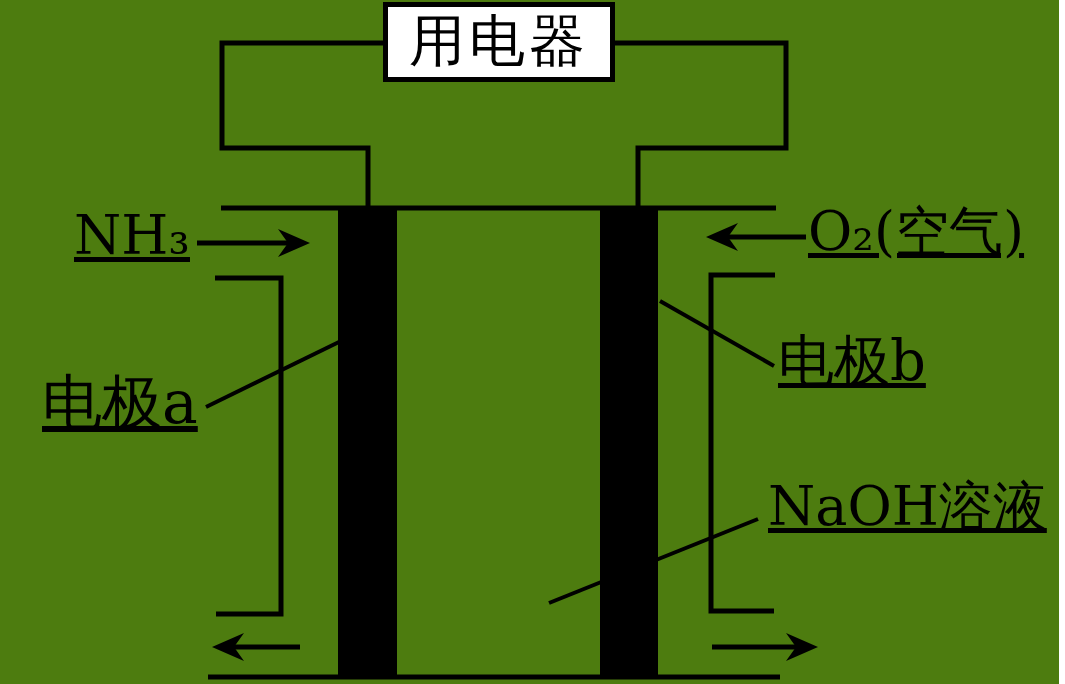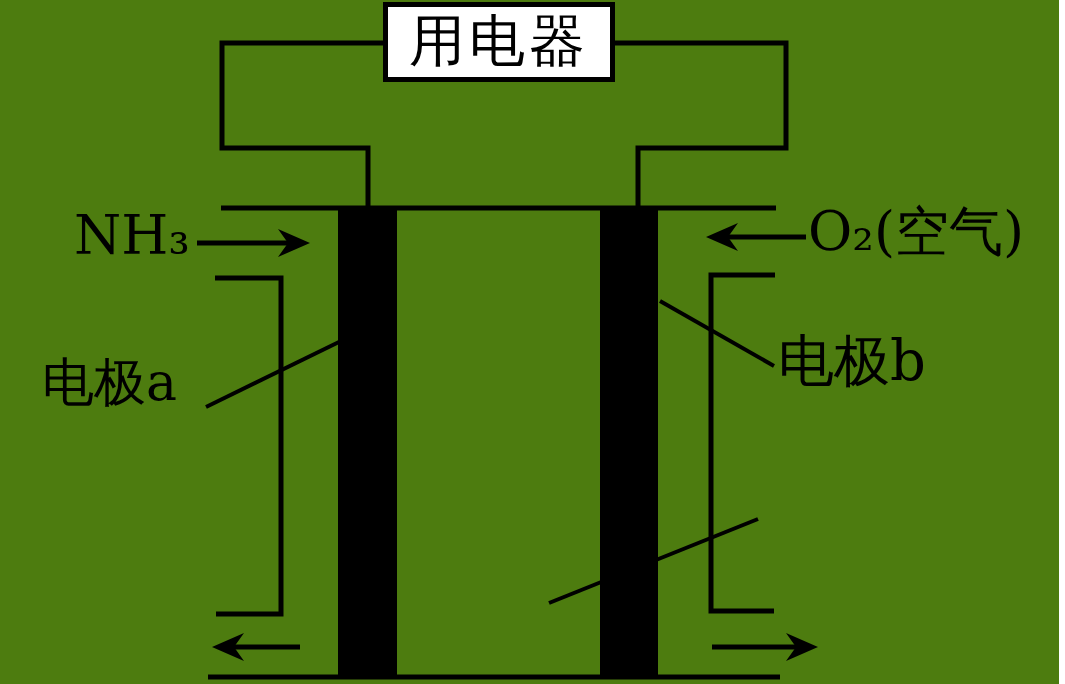--- a/index.html
+++ b/index.html
@@ -1,24 +1,24 @@
 <!DOCTYPE html>
 <html><head>
 <meta charset="utf-8">
 <style>
   html,body{margin:0;padding:0;background:#ffffff;}
   .canvas{
     position:relative;width:1059px;height:684px;background:#4d7c0f;
     font-family:"DejaVu Serif","Liberation Serif",serif;color:#000;overflow:hidden;
   }
   .diagram-svg{position:absolute;left:0;top:0;width:1065px;height:684px;}
-  .label{position:absolute;white-space:nowrap;line-height:1.05;}
+  .label{position:absolute;white-space:nowrap;line-height:1.05;text-decoration:underline;}
   .lbl-nh3{left:74px;top:208px;font-size:54px;}
   .lbl-o2{left:808px;top:204px;font-size:54px;}
-  .lbl-ea{left:42px;top:355px;font-size:52px;}
+  .lbl-ea{left:42px;top:371px;font-size:60px;}
   .lbl-eb{left:778px;top:332px;font-size:56px;}
   .lbl-naoh{left:768px;top:479px;font-size:54px;}
   .lbl-out{left:2px;top:608px;font-size:54px;}
   .appliance-box{
     position:absolute;left:383px;top:2px;width:232px;height:80px;
     border:5px solid #000;box-sizing:border-box;background:#fff;
     display:flex;align-items:center;justify-content:center;
     font-size:56px;letter-spacing:4px;
   }
 </style>
@@ -71,15 +71,16 @@
   </div>
 
   <div class="label lbl-nh3">NH₃</div>
 
   <div class="label lbl-o2">O₂(空气)</div>
 
   <div class="label lbl-ea">电极a</div>
 
   <div class="label lbl-eb">电极b</div>
 
+  <div class="label lbl-naoh">NaOH溶液</div>
 
 
 </div>
 
 </body></html>

